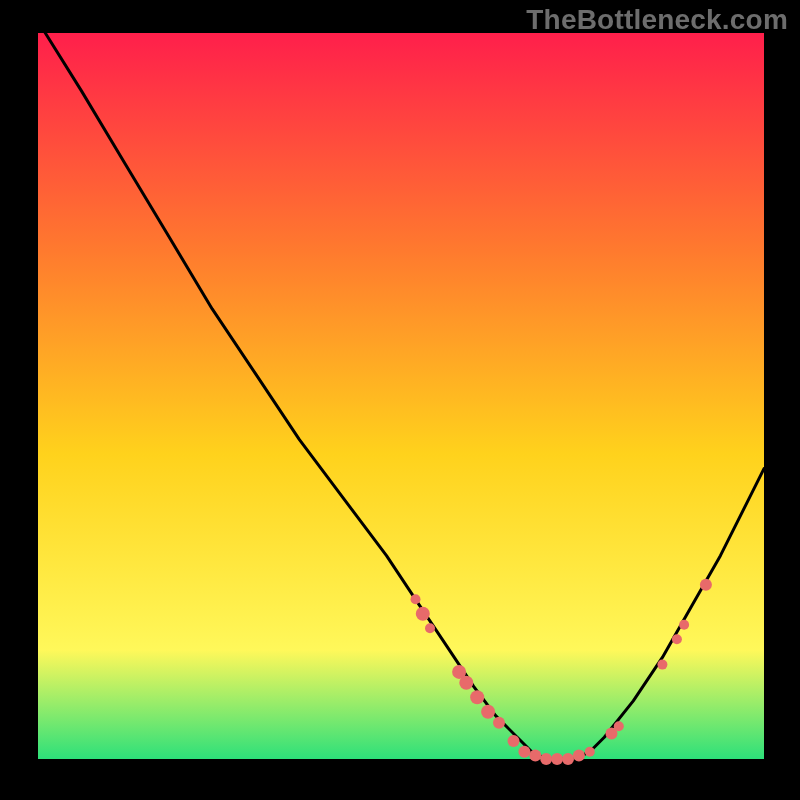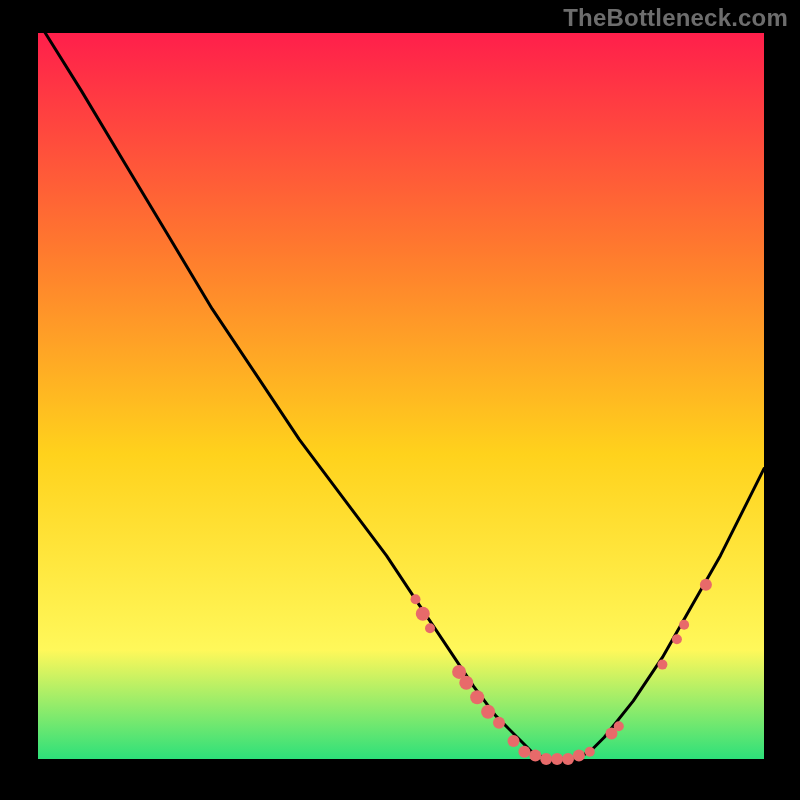--- a/index.html
+++ b/index.html
@@ -13,21 +13,21 @@
   .canvas {
     position: relative;
     width: 800px;
     height: 800px;
   }
   .watermark {
     position: absolute;
     top: 4px;
     right: 12px;
     font-family: Arial, Helvetica, sans-serif;
-    font-size: 24px;
+    font-size: 28px;
     font-weight: bold;
     color: #6d6d6d;
     letter-spacing: 0.2px;
     user-select: none;
   }
   svg { display: block; }
 </style>
 </head>
 <body>
 

